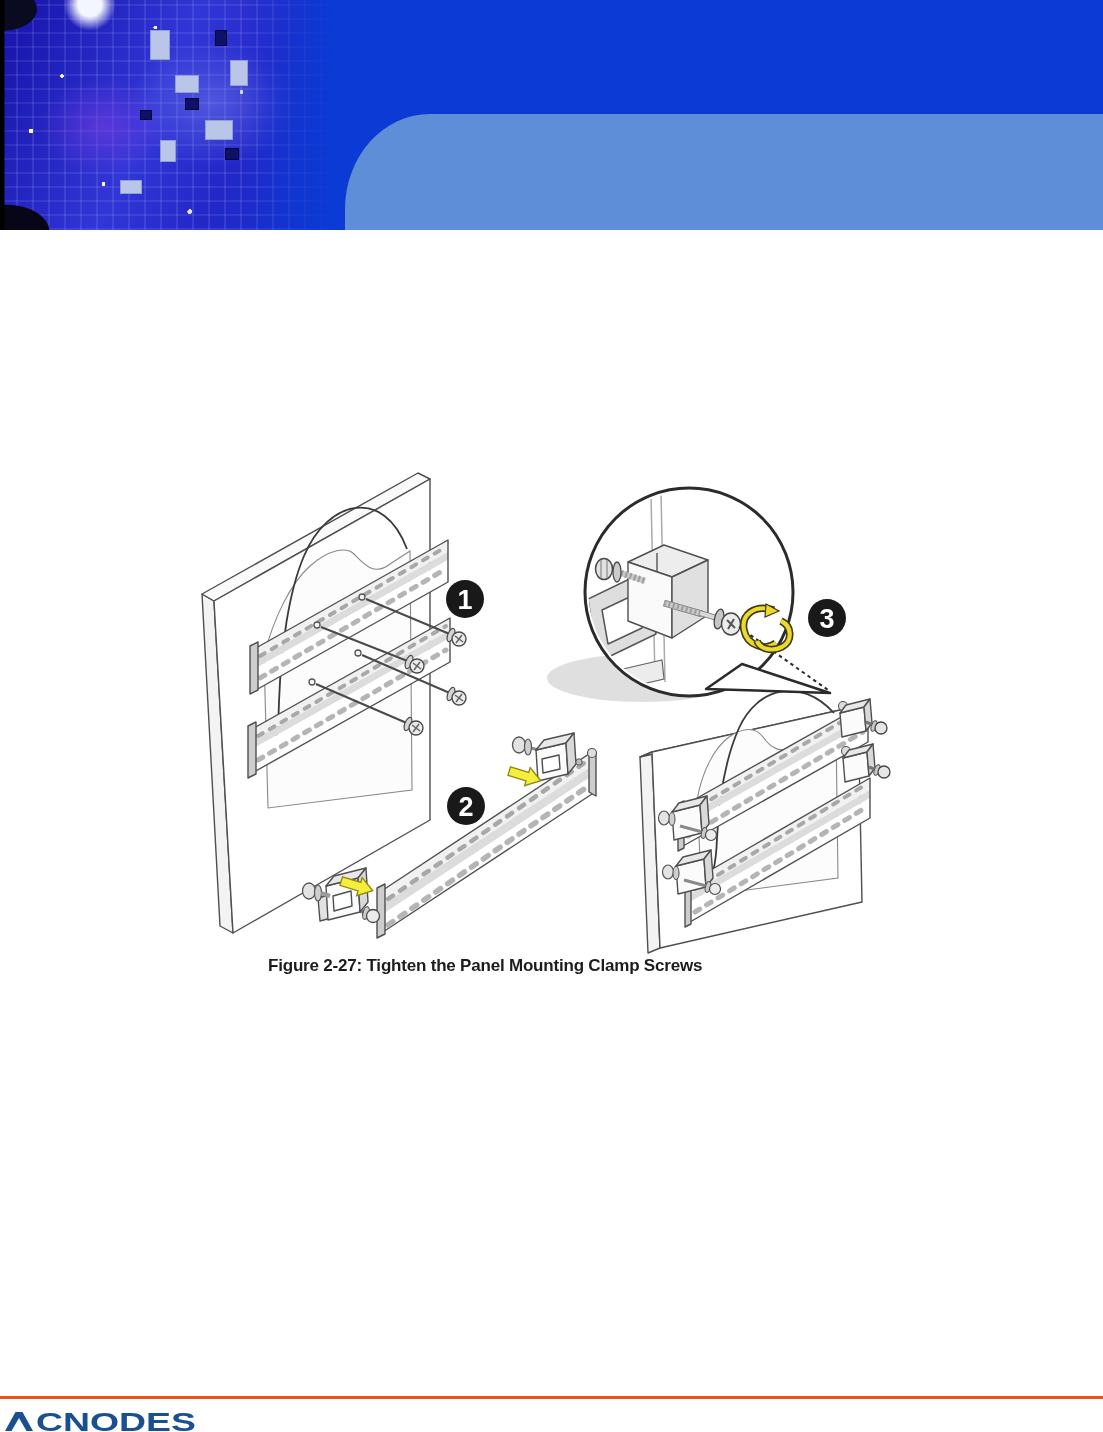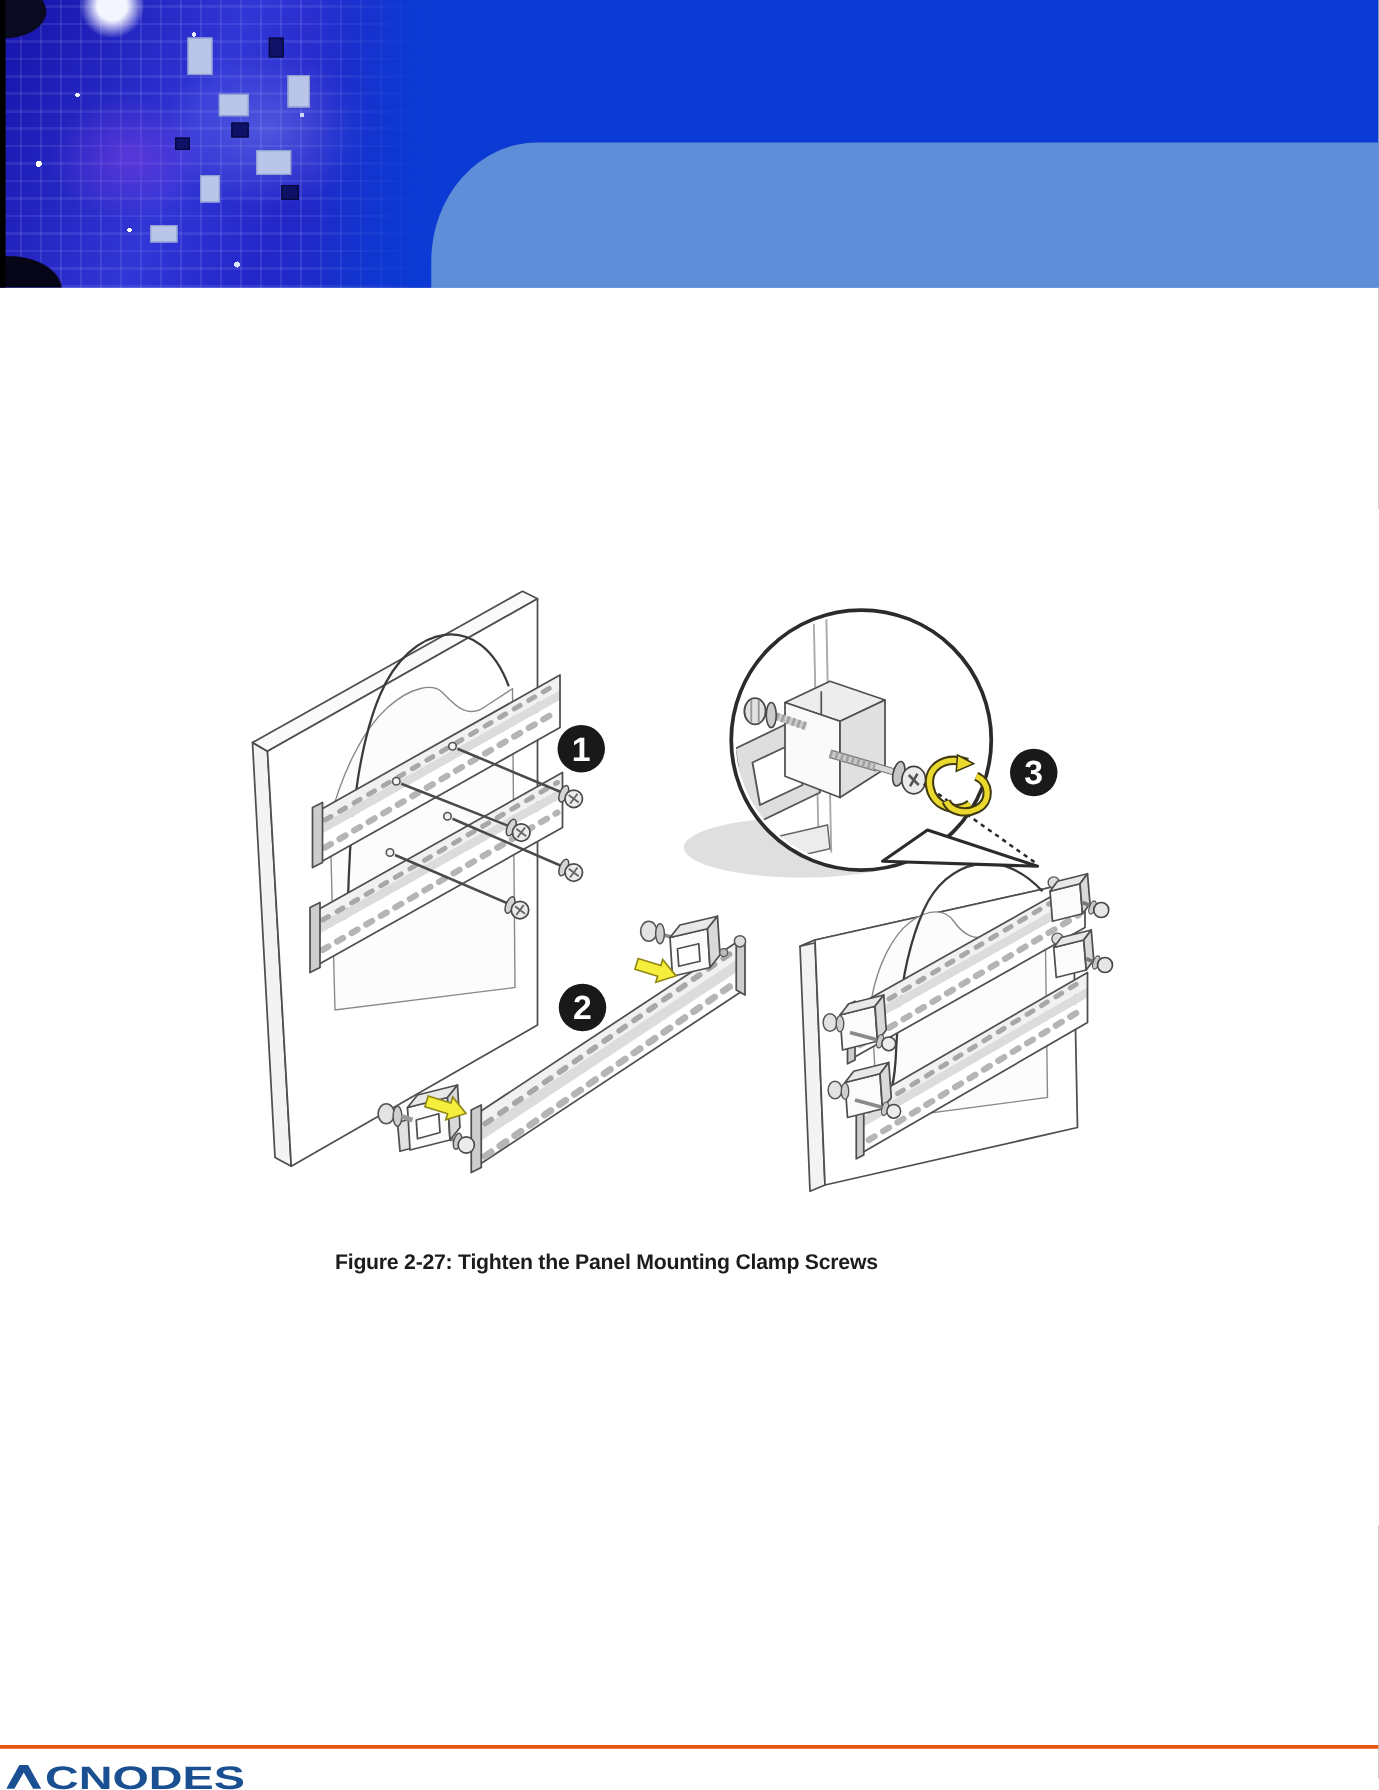--- a/index.html
+++ b/index.html
@@ -32,21 +32,21 @@
   .chip{position:absolute;background:#b9c6ea;border:1px solid #8f9fd0;}
   .chip.dark{background:#0e1166;border-color:#05083a;}
   .band{
     position:absolute;left:345px;top:114px;width:758px;height:116px;
     background:#5d8ed7;border-top-left-radius:85px 95px;
   }
   
   .fig-svg{position:absolute;left:0;top:0;width:1103px;height:1432px;}
   .caption{
     position:absolute;left:268px;top:956px;width:520px;
-    font-size:17px;font-weight:bold;letter-spacing:-0.2px;color:#1c1c1c;margin-top:44px;
+    font-size:17px;font-weight:bold;letter-spacing:-0.2px;color:#1c1c1c;
   }
   
   .rule{position:absolute;left:0;top:1396px;width:1103px;height:3px;background:#e8560e;}
   .logo{position:absolute;left:5px;top:1402px;width:200px;height:30px;}
   
   .ln{stroke:#4f4f4f;stroke-width:1.4;stroke-linejoin:round;}
   .thin{stroke:#888;stroke-width:1.1;}
   .badge-t{fill:#ffffff;font-family:"Liberation Sans",sans-serif;font-weight:bold;font-size:27px;text-anchor:middle;}
 </style>
 </head>

